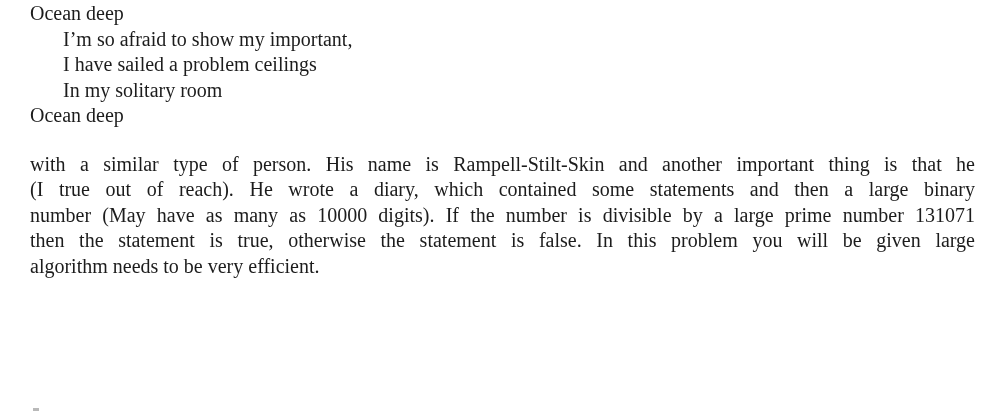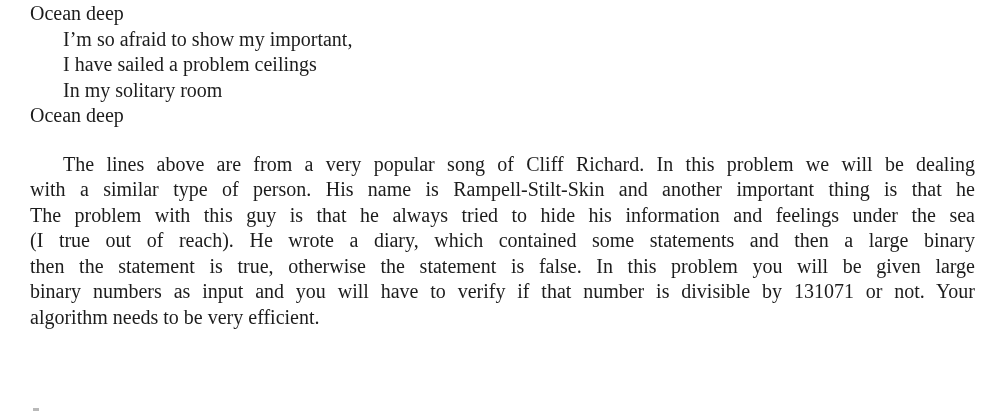--- a/index.html
+++ b/index.html
@@ -61,25 +61,23 @@
 
     <div class="verse">
       <div class="vline">Ocean deep</div>
       <div class="vline indented">I’m so afraid to show my important,</div>
       <div class="vline indented">I have sailed a problem ceilings</div>
       <div class="vline indented">In my solitary room</div>
       <div class="vline">Ocean deep</div>
     </div>
 
     <div class="para">
-      <div class="pline first-line">The lines above are from a very popular song of Cliff Richard. In this problem we will be dealing</div>
       <div class="pline">with a similar type of person. His name is Rampell-Stilt-Skin and another important thing is that he</div>
-      <div class="pline">The problem with this guy is that he always tried to hide his information and feelings under the sea</div>
       <div class="pline">(I true out of reach). He wrote a diary, which contained some statements and then a large binary</div>
+      <div class="pline">number (May have as many as 10000 digits). If the number is divisible by a large prime number 131071</div>
       <div class="pline">then the statement is true, otherwise the statement is false. In this problem you will be given large</div>
-      <div class="pline">binary numbers as input and you will have to verify if that number is divisible by 131071 or not. Your</div>
       <div class="pline last-line">algorithm needs to be very efficient.</div>
     </div>
 
   </div>
 
   <div class="fragment"></div>
 </div>
 
 </body></html>

